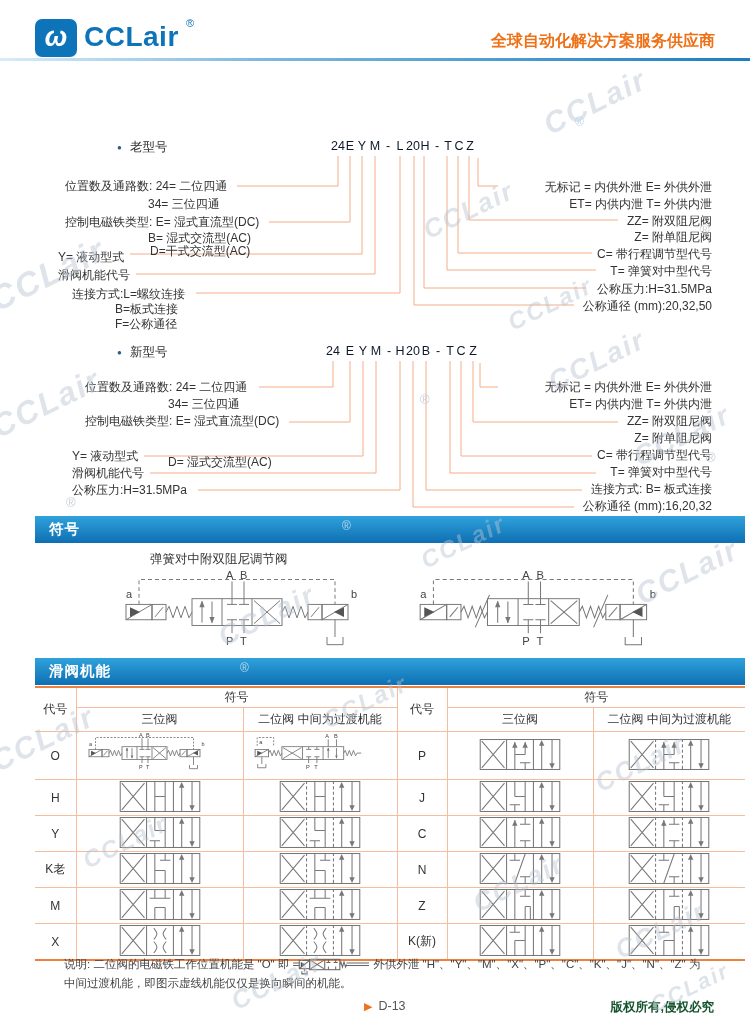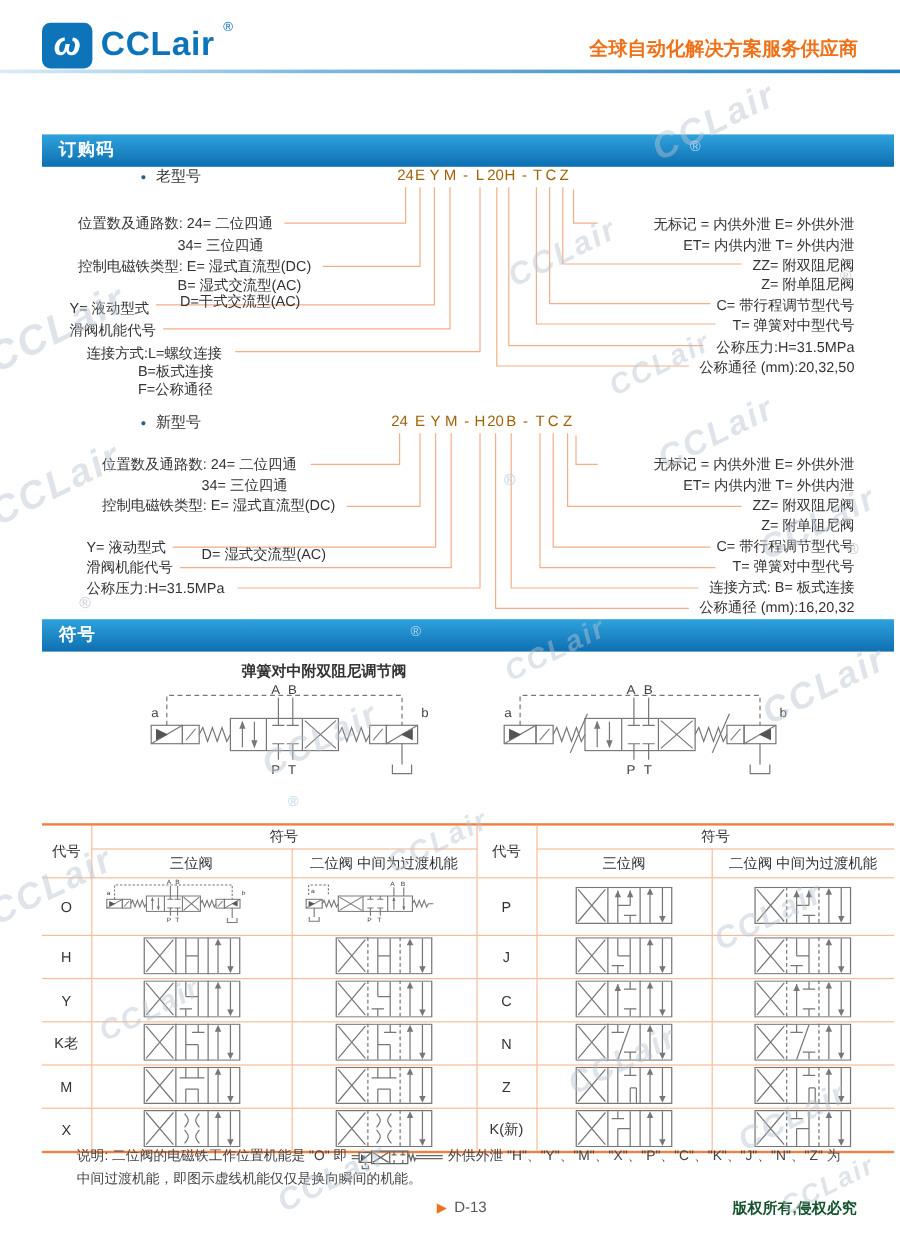--- a/index.html
+++ b/index.html
@@ -14,26 +14,26 @@
   .header-line{position:absolute;left:0;top:58px;width:750px;height:3px;
                background:linear-gradient(90deg,#d9ecf8,#7db8e0 35%,#1b7fc0)}
   
   .bar{position:absolute;left:35px;width:710px;height:27px;box-sizing:border-box;
        background:linear-gradient(180deg,#2FA2DC,#0E6FB2);color:#fff;font-size:14.5px;font-weight:bold;
        line-height:27px;padding-left:14px;letter-spacing:1px}
   .bar-reg{position:absolute;font-size:12px;color:#B9D8EC;z-index:3}
   
   .olab{position:absolute;font-size:12px;color:#333;white-space:nowrap}
   .rlab{position:absolute;right:38px;font-size:12px;color:#333;white-space:nowrap;text-align:right}
-  .tok{position:absolute;font-size:12.5px;color:#a16207;transform:translateX(-50%);white-space:nowrap}
+  .tok{position:absolute;font-size:12.5px;color:#0f172a;transform:translateX(-50%);white-space:nowrap}
   .bullet{position:absolute;font-size:8px;color:#2a5f8a}
   .model-label{position:absolute;font-size:12.5px;color:#333}
   .lines-svg{position:absolute;left:0;top:0;pointer-events:none}
   
-  .fig-title{position:absolute;font-size:12.5px;font-weight:bold;color:#333;text-align:center}
+  .fig-title{position:absolute;font-size:12.5px;font-weight:normal;color:#333;text-align:left}
   .fig{position:absolute}
   
   .spool-wrap{position:absolute;left:35px;top:686px;width:710px;border-top:2px solid #EE8040;border-bottom:2px solid #EE8040}
   table.spool{width:710px;border-collapse:collapse;table-layout:fixed}
   .spool th,.spool td{border-right:1px solid #F5BD9B;border-bottom:1px solid #F5BD9B;text-align:center;
         vertical-align:middle;font-size:12px;font-weight:normal;color:#333;padding:0;overflow:hidden}
   .spool th.lastc,.spool td.lastc{border-right:none}
   .spool tr.lastr td{border-bottom:none}
   .spool .hr1 th{height:19px}.spool .hr2 th{height:23px}
   .spool td{height:35px}
@@ -54,24 +54,24 @@
 <body>
 
 <div class="page">
 
   <div class="logo-box">ω</div>
   <div class="logo-text">CCLair</div>
   <div class="logo-reg">®</div>
   <div class="tagline">全球自动化解决方案服务供应商</div>
   <div class="header-line"></div>
 
-  <div class="bar" style="top:112px">订购码</div>
   <span class="bar-reg" style="left:575px;top:115px">®</span>
   <div class="bar" style="top:516px">符号</div>
   <span class="bar-reg" style="left:342px;top:519px">®</span>
+  <div class="bar" style="top:658px">滑阀机能</div>
   <span class="bar-reg" style="left:240px;top:661px">®</span>
 
   <svg class="lines-svg" width="750" height="520">
     <path fill="none" stroke="#F2AE88" stroke-width="1" d="M338 156V186H237M350 156V222H269M362 156V254H130M375 156V274H136M400 156V293H196M414 156V305H574M424 156V288H586M447 156V270H596M458 156V253H592M469 156V220H618M478 158V186H498"></path>
     <path fill="none" stroke="#F2AE88" stroke-width="1" d="M333 361V387H259M350 361V422H289M363 361V456H144M376 361V473H150M400 361V490H198M413 361V507H574M426 361V490H582M450 361V473H596M461 361V456H592M473 361V422H618M480 363V387H498"></path>
   </svg>
 
   <span class="bullet" style="left:117px;top:143px">●</span>
   <span class="model-label" style="left:130px;top:139px">老型号</span>
   <span class="tok" style="left:338px;top:139px">24</span>

